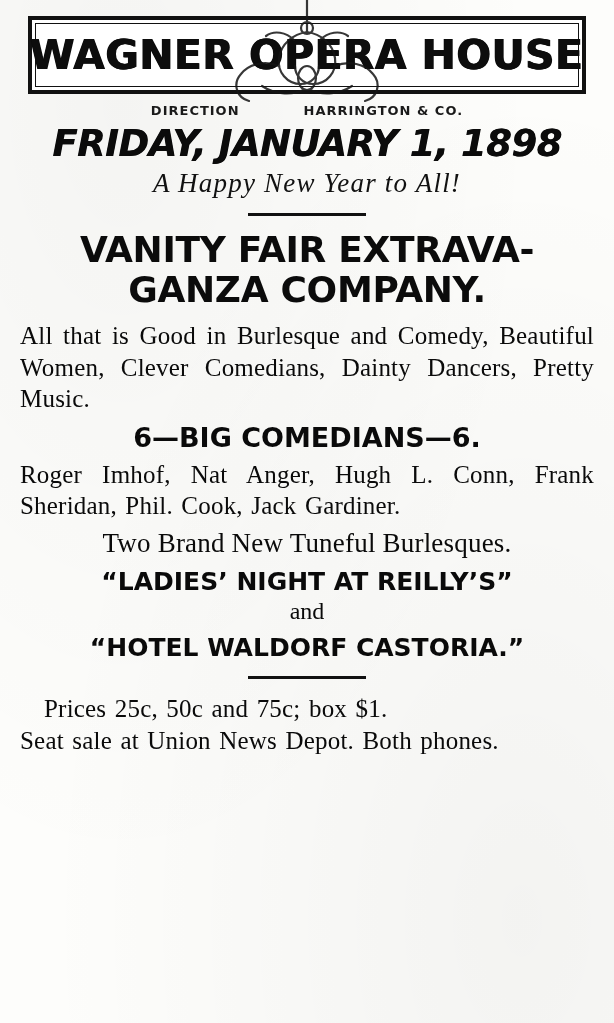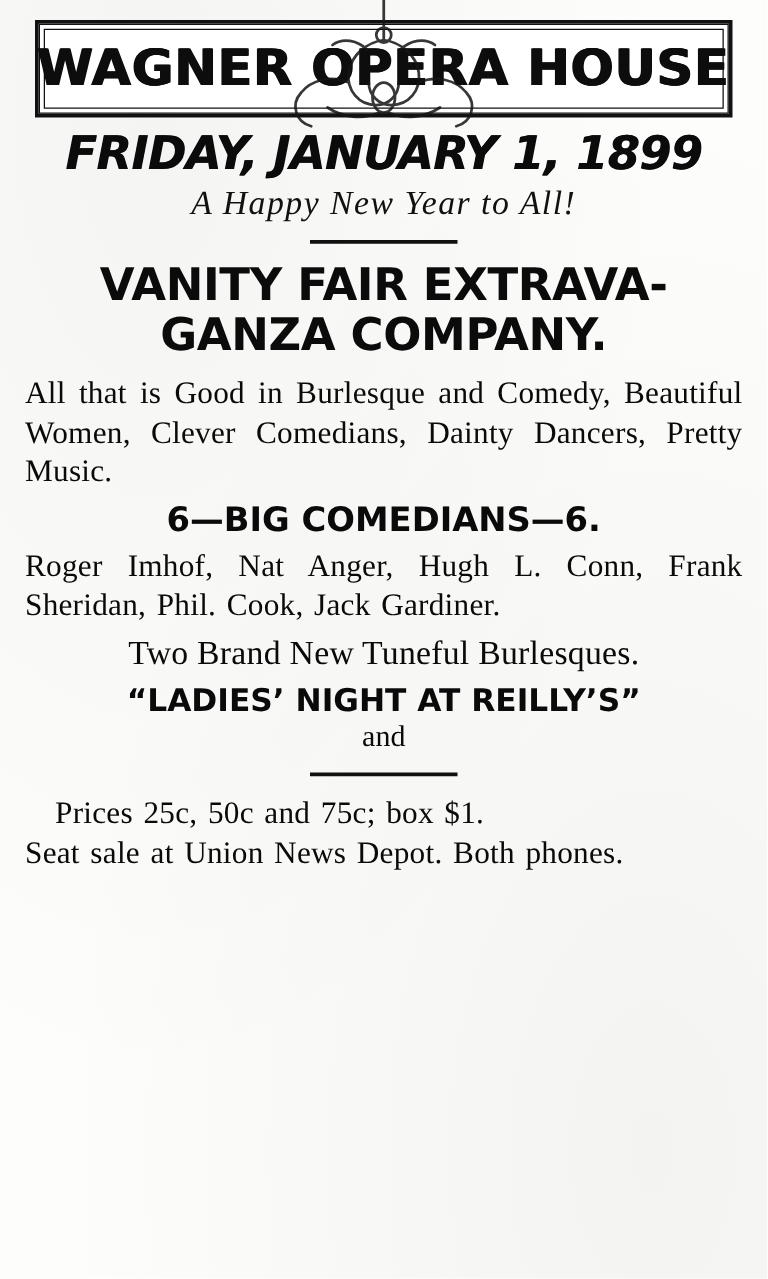--- a/index.html
+++ b/index.html
@@ -216,43 +216,48 @@
       <path d="M120 104 c-12 8 -28 10 -42 4"></path>
       <path d="M62 58 c-8 -8 -20 -10 -28 -4"></path>
       <path d="M88 58 c8 -8 20 -10 28 -4"></path>
       <ellipse cx="75" cy="96" rx="9" ry="12"></ellipse>
       <circle cx="75" cy="46" r="6"></circle>
       <path d="M66 10 q9 -8 18 0"></path>
     </g>
   </svg>
 
   <div class="direction">
-  </div>
-
-  <div class="date-line">FRIDAY, JANUARY 1, 1899</div>
+    <div class="row">
+      <span>DIRECTION</span>
+      <span>HARRINGTON &amp; CO.</span>
+    </div>
+  </div>
+
+  <div class="date-line">FRIDAY, JANUARY 1, 1898</div>
   <div class="greeting">A Happy New Year to All!</div>
 
   <div class="rule"></div>
 
 
   <div class="headline">
     <div>VANITY FAIR EXTRAVA-</div>
     <div>GANZA COMPANY.</div>
   </div>
 
   <div class="body-text">All that is Good in Burlesque and Comedy, Beautiful Women, Clever Comedians, Dainty Dancers, Pretty Music.</div>
 
   <div class="comedians">6—BIG COMEDIANS—6.</div>
 
   <div class="body-text">Roger Imhof, Nat Anger, Hugh L. Conn, Frank Sheridan, Phil. Cook, Jack Gardiner.</div>
 
   <div class="centered-line">Two Brand New Tuneful Burlesques.</div>
 
   <div class="burlesque-title">“LADIES’ NIGHT AT REILLY’S”</div>
   <div class="and-word">and</div>
+  <div class="burlesque-title">“HOTEL WALDORF CASTORIA.”</div>
 
   <div class="rule"></div>
 
   <div class="prices">
     <span class="first">Prices 25c, 50c and 75c; box $1.</span>
     <span>Seat sale at Union News Depot. Both phones.</span>
   </div>
 
 </div>
 

